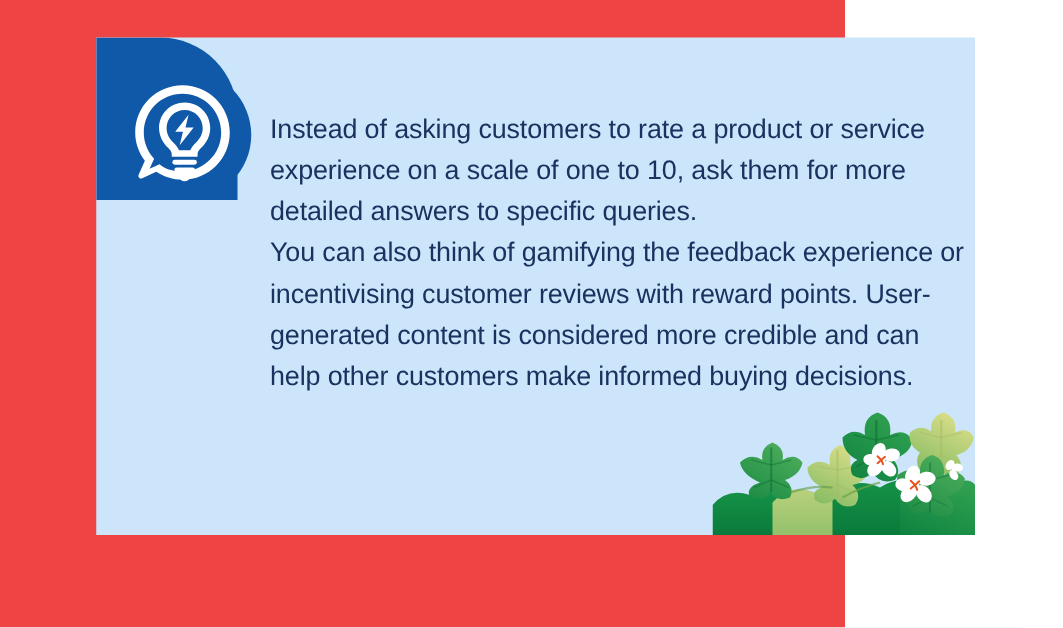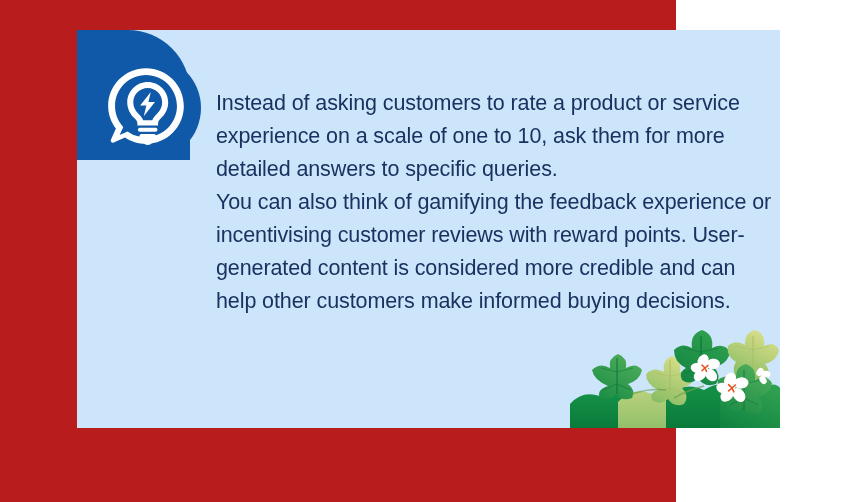--- a/index.html
+++ b/index.html
@@ -11,21 +11,21 @@
     width: 850px;
     height: 502px;
     font-family: "Liberation Sans", sans-serif;
     overflow: hidden;
   }
 
   #stage {
     position: relative;
     width: 676px;
     height: 502px;
-    background: #b91c1c;
+    background: #ef4444;
   }
 
   
   .callout-card {
     position: absolute;
     left: 77px;
     top: 30px;
     width: 703px;
     height: 398px;
     background: #cce5fa;

